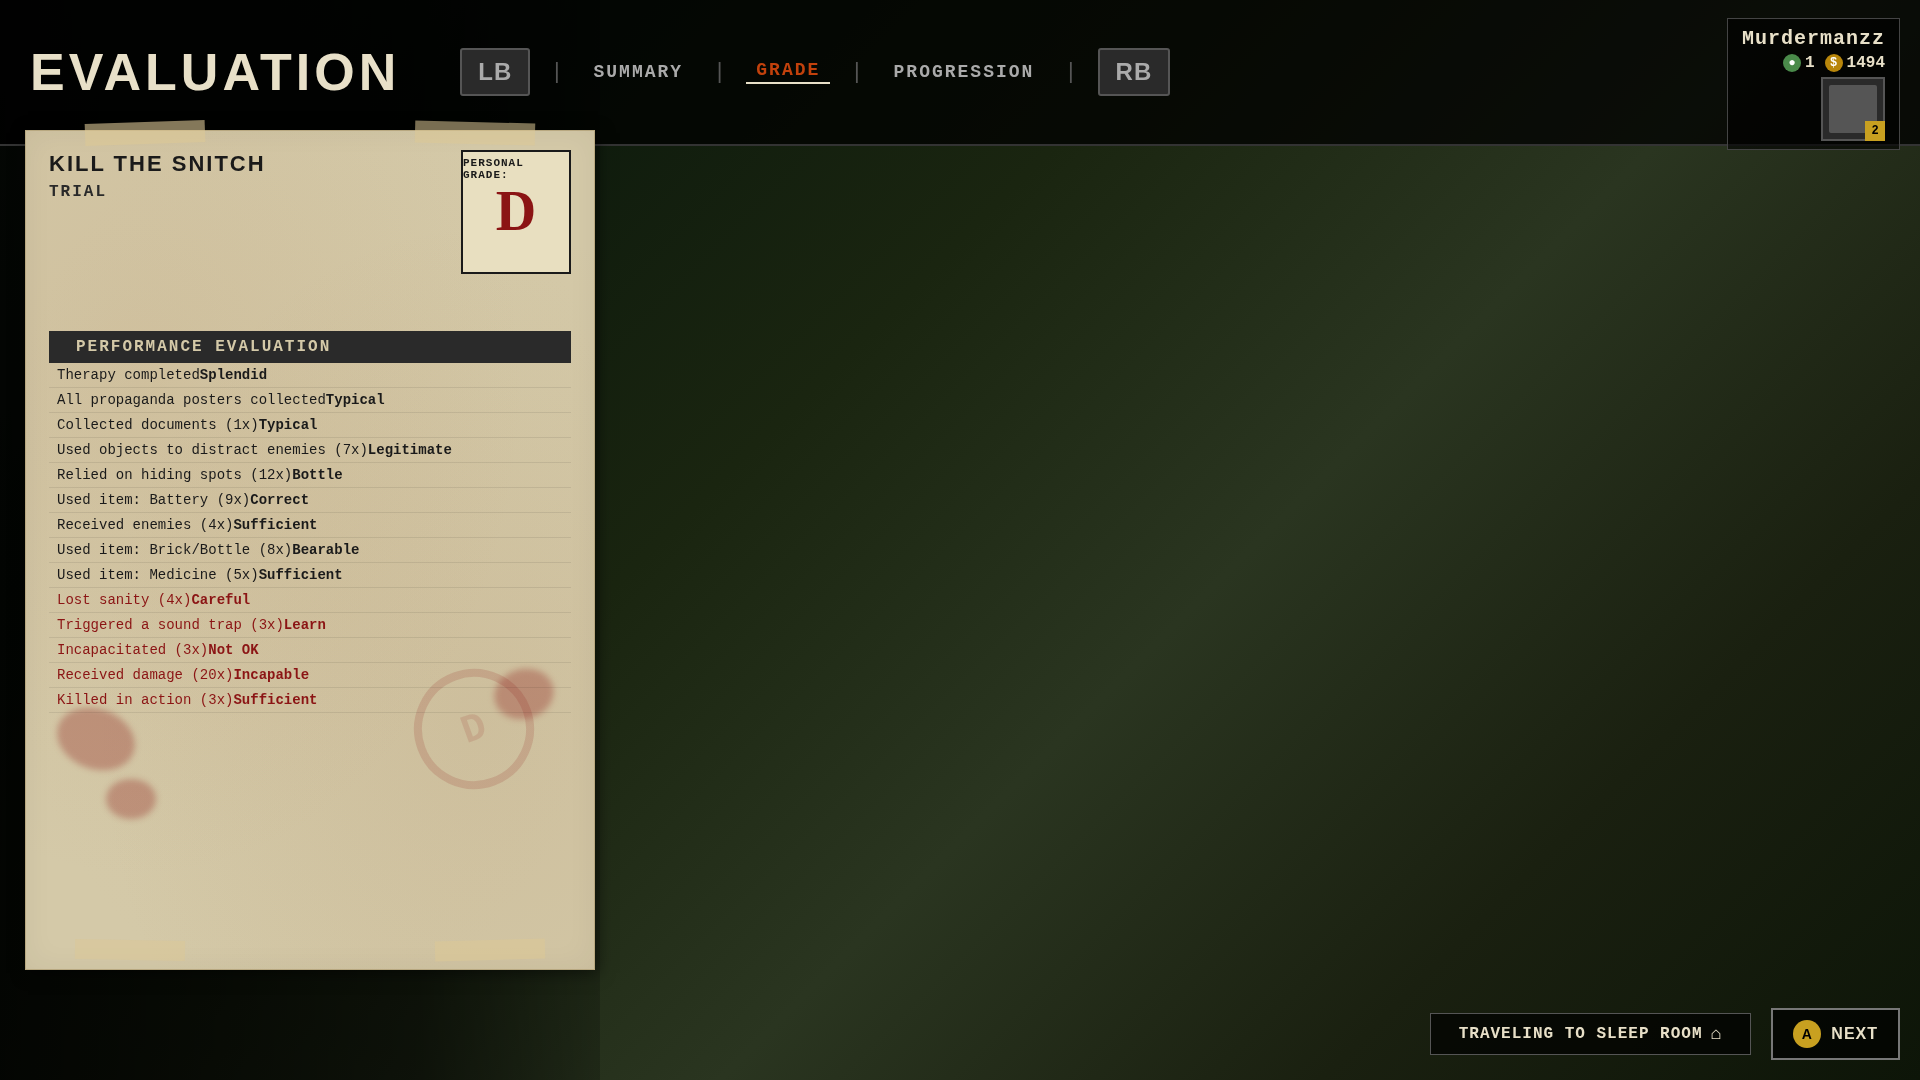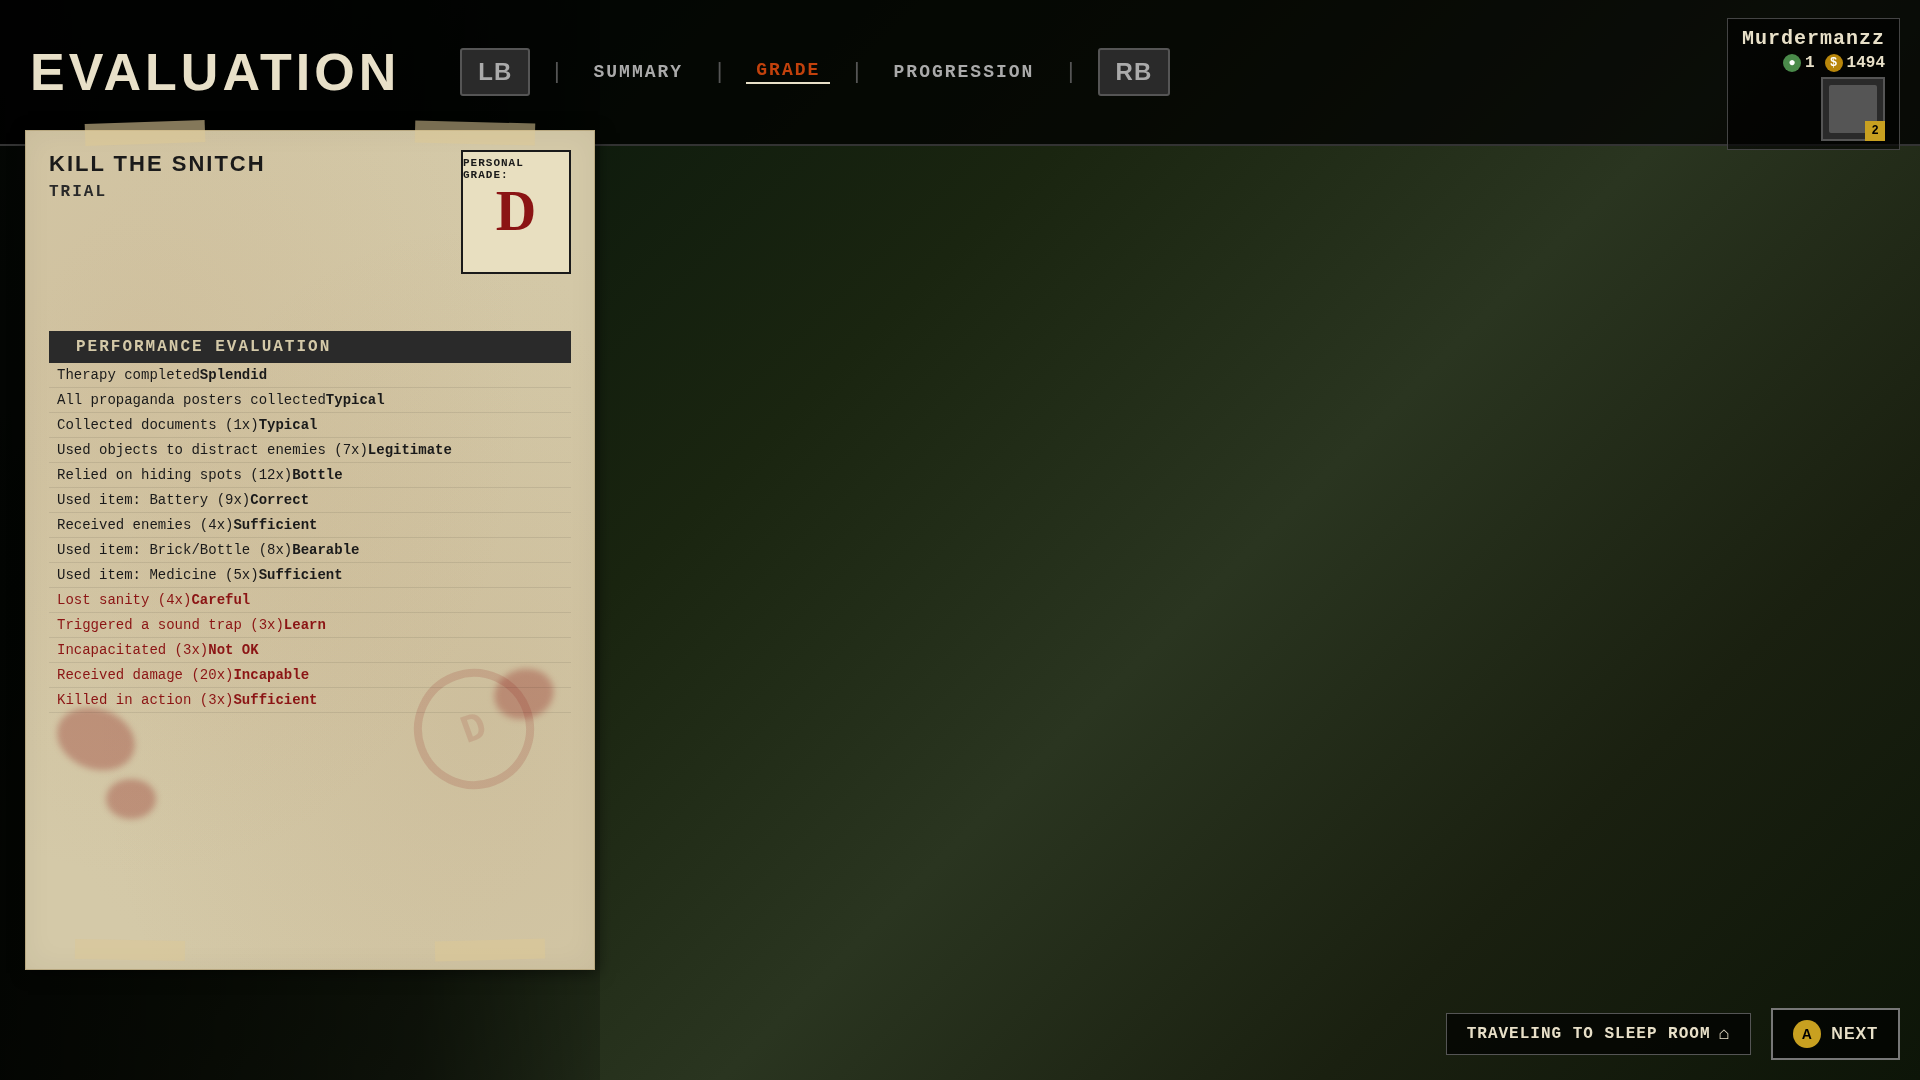--- a/index.html
+++ b/index.html
@@ -408,21 +408,21 @@
       align-items: center;
       gap: 20px;
     }
 
     .travel-info {
       background: rgba(0,0,0,0.7);
       border: 1px solid #555;
       color: #e8e0c8;
       font-size: 16px;
       font-weight: bold;
-      padding: 10px 20px;
+      padding: 10px 28px;
       letter-spacing: 1px;
       text-transform: uppercase;
       display: flex;
       align-items: center;
       gap: 8px;
     }
 
     .home-icon {
       font-size: 18px;
     }

